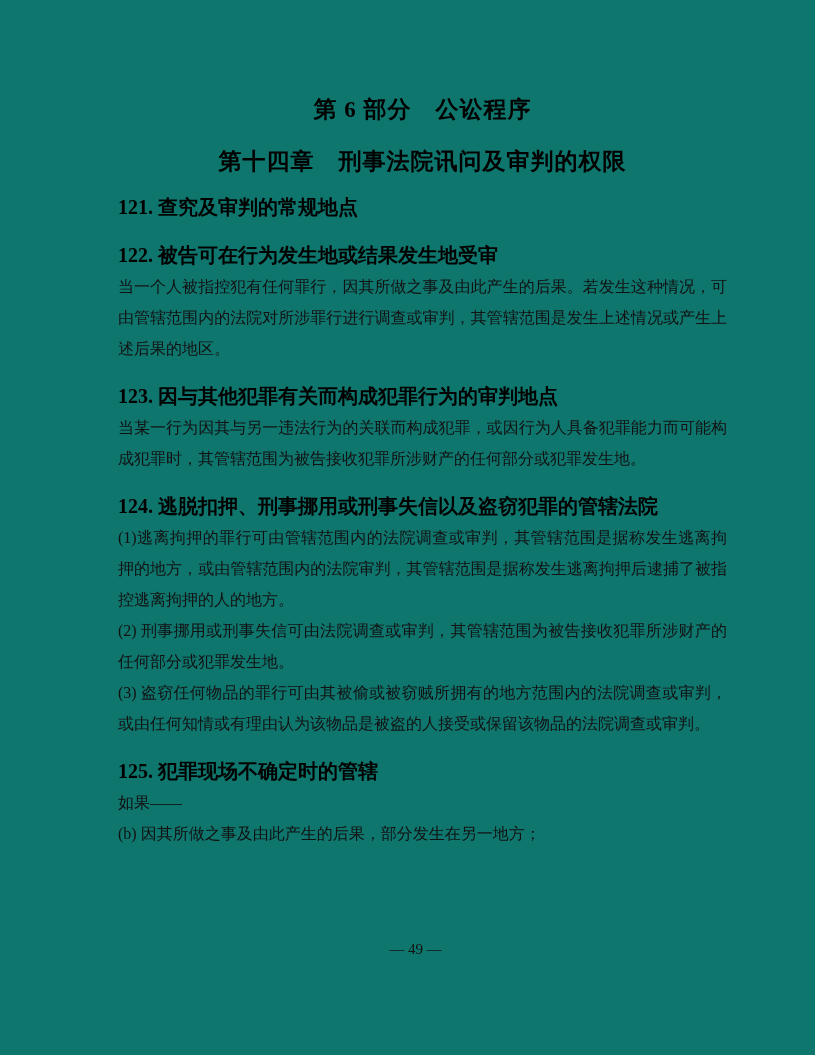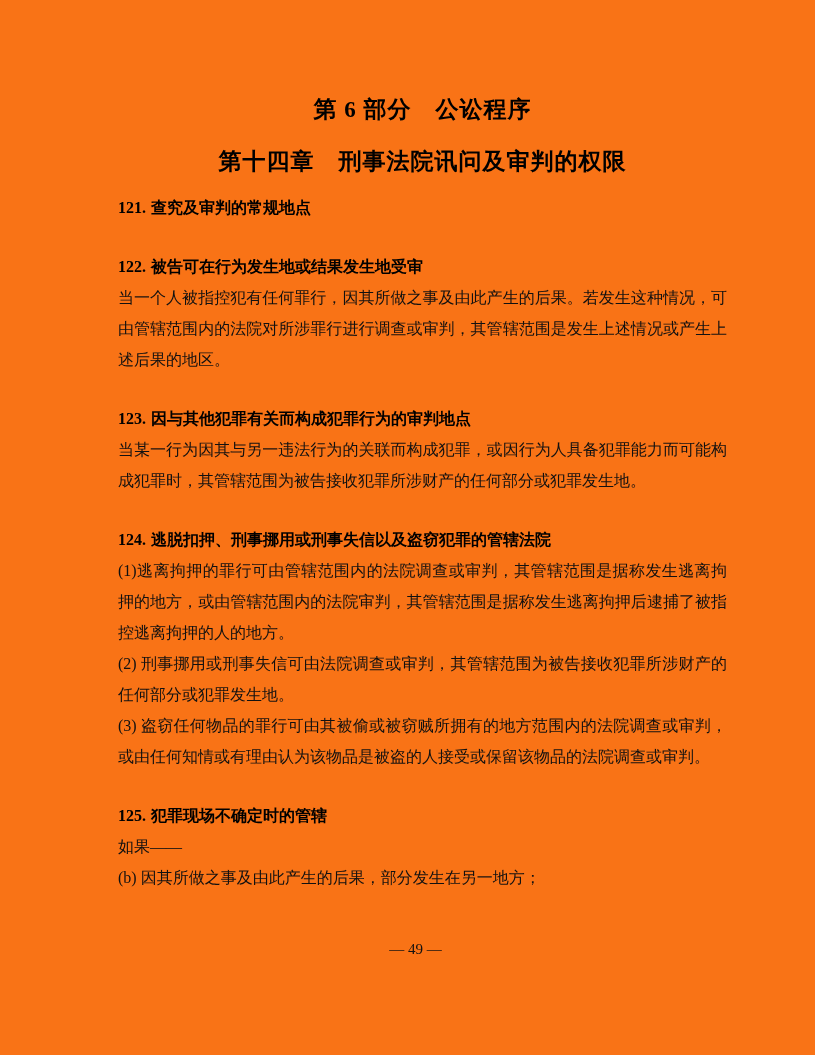--- a/index.html
+++ b/index.html
@@ -1,21 +1,21 @@
 <!DOCTYPE html>
 <html><head>
 <meta charset="utf-8">
 <style>
   html, body { margin: 0; padding: 0; background: #e8e8e8; }
   .page {
     position: relative;
     width: 815px;
     height: 1055px;
     margin: 0 auto;
-    background: #f97316;
+    background: #0f766e;
     box-sizing: border-box;
     padding: 96px 88px 0 118px;
     font-family: "Liberation Serif", "DejaVu Serif", serif;
     color: #111111;
     overflow: hidden;
   }
   .part-title {
     margin: 0;
     font-size: 23px;
     font-weight: 700;
@@ -28,24 +28,24 @@
     margin: 24px 0 16px 0;
     font-size: 23px;
     font-weight: 700;
     line-height: 28px;
     text-align: center;
     color: #000;
     letter-spacing: 1px;
   }
   .sections { margin-top: 8px; }
   .sec { margin: 0; }
-  .sec + .sec { margin-top: 28px; }
+  .sec + .sec { margin-top: 17px; }
   .sec-heading {
     margin: 0;
-    font-size: 16px;
+    font-size: 20px;
     font-weight: 700;
     line-height: 31px;
     color: #000;
   }
   .sec-heading .sec-num { margin-right: 5px; }
   .sec-body {
     margin: 0;
     font-size: 16px;
     line-height: 31px;
     text-align: justify;

